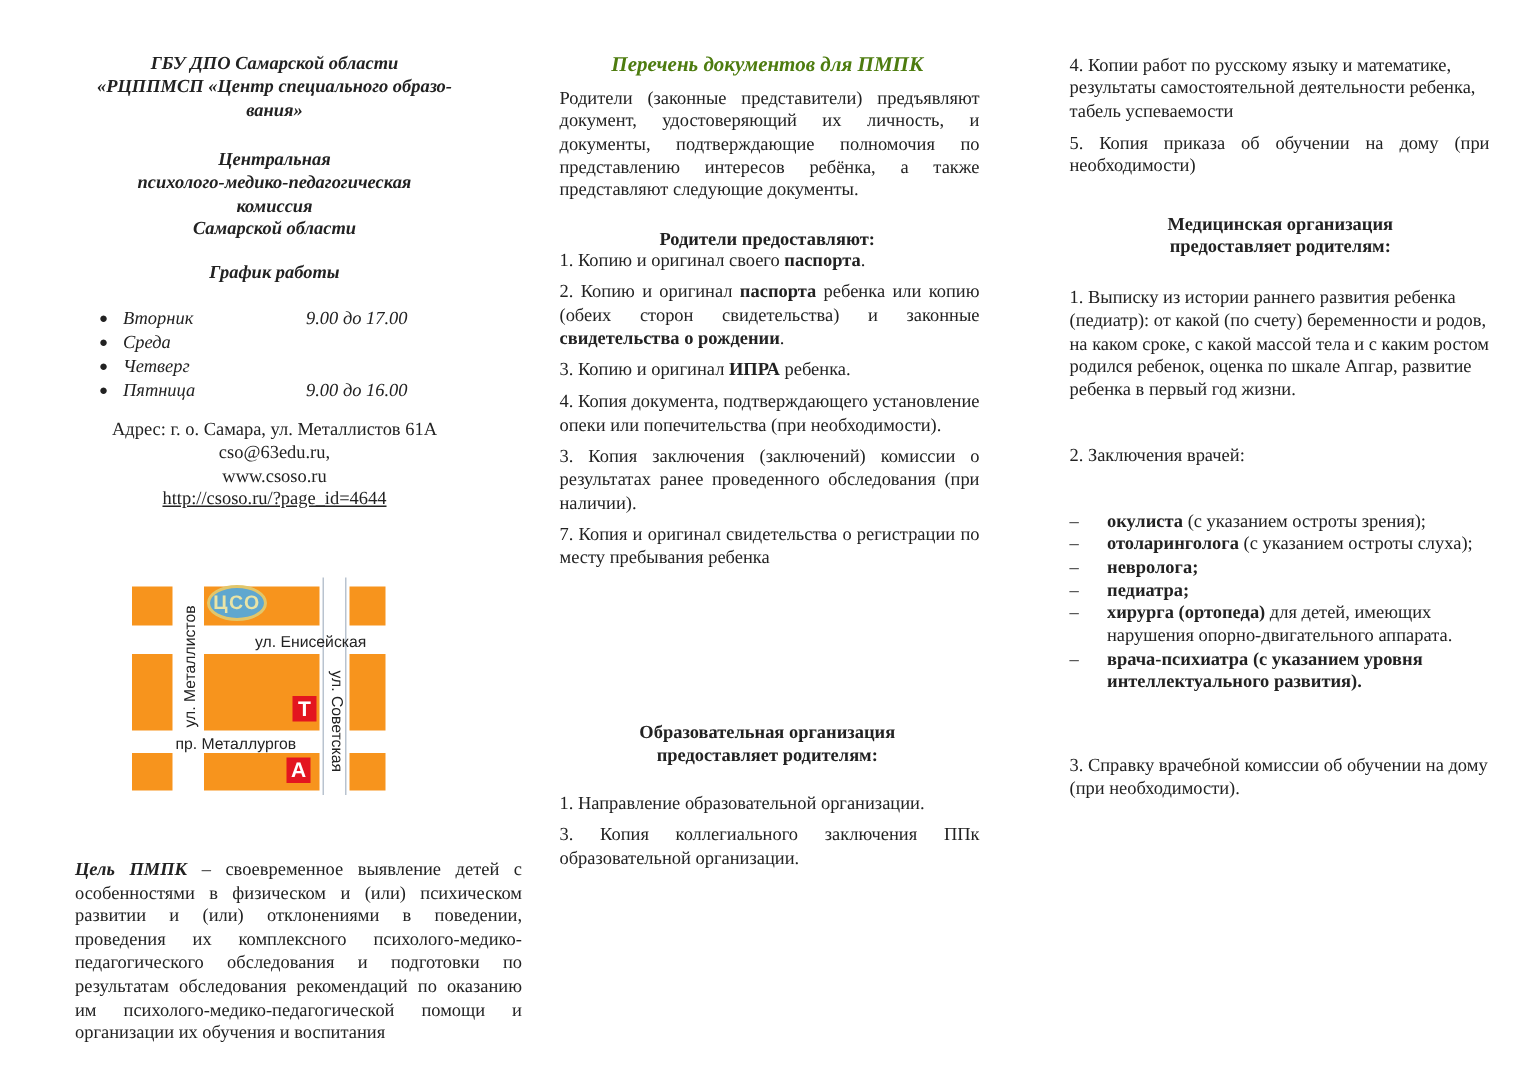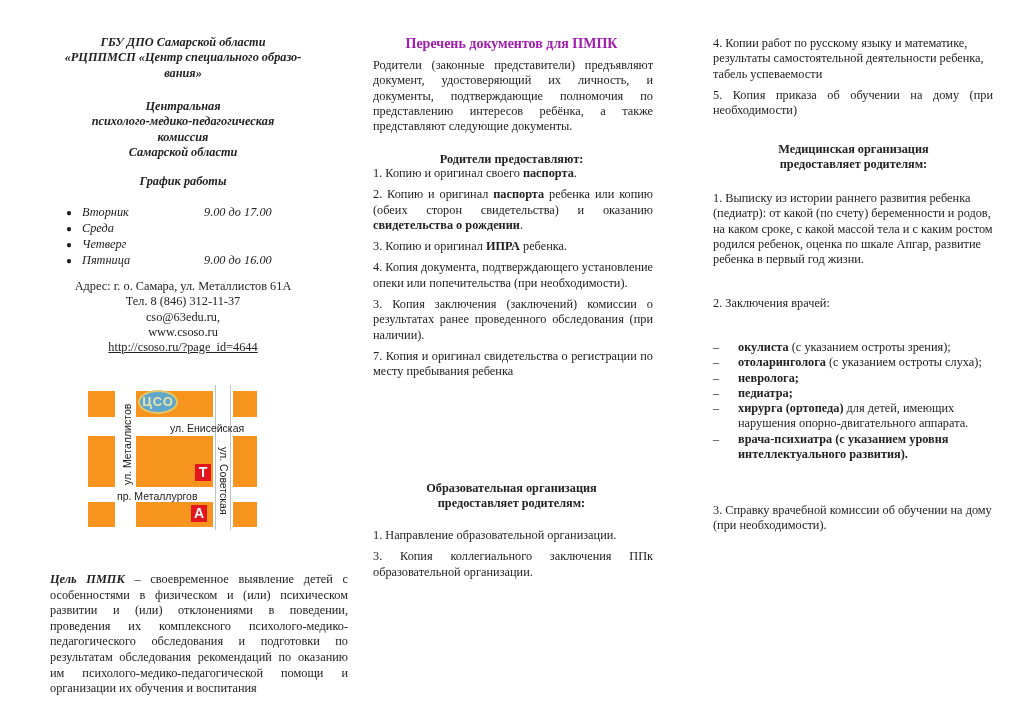--- a/index.html
+++ b/index.html
@@ -21,21 +21,21 @@
   .street { position: absolute; font-family: "Liberation Sans", sans-serif; font-size: 10.5px; color: #222; white-space: nowrap; }
   .vert { transform: rotate(-90deg); transform-origin: left top; }
   .vert2 { transform: rotate(90deg); transform-origin: left top; }
   .marker { position: absolute; width: 16px; height: 17px; background: #e3151f; color: #fff; font-family: "Liberation Sans", sans-serif; font-weight: bold; font-size: 14px; line-height: 17px; text-align: center; }
   .vline { position: absolute; width: 1px; background: #b9c3cf; }
   .logo { position: absolute; left: 138px; top: 390px; width: 40px; height: 24px; border-radius: 50%; background: #5fa7cf; border: 2px solid #e2c66a; color: #e9e4a6; font-family: "Liberation Sans", sans-serif; font-size: 13px; font-weight: bold; text-align: center; line-height: 20px; letter-spacing: 1px; }
 
   .goal { position: absolute; top: 572px; left: 34px; width: 298px; text-align: justify; line-height: 15.6px; margin-left: 16px; }
 
   
-  .title-red { color: #a21caf; font-weight: bold; font-size: 14px; text-align: center; }
+  .title-red { color: #4d7c0f; font-weight: bold; font-style: italic; font-size: 14px; text-align: center; }
   .item { margin-top: 6px; text-align: justify; }
   .sect { font-weight: bold; text-align: center; }
 
   .dash-list { list-style: none; }
   .dash-list li { position: relative; padding-left: 25px; }
   .dash-list li .dash { position: absolute; left: 0; }
 </style>
 </head>
 <body>
 
@@ -73,21 +73,20 @@
     </div>
     <div class="sched-row">
       <span class="bullet">●</span>
       <span class="day">Пятница</span>
       <span class="time">9.00 до 16.00</span>
     </div>
   </div>
 
   <div class="contacts">
     <div>Адрес: г. о. Самара, ул. Металлистов 61А</div>
-    <div>Тел. 8 (846) 312-11-37</div>
     <div>cso@63edu.ru,</div>
     <div>www.csoso.ru</div>
     <div><a class="link">http://csoso.ru/?page_id=4644</a></div>
   </div>
 
   <div>
     <div class="blk" style="left:88px; top:391px; width:27px; height:26px;"></div>
     <div class="blk" style="left:136px; top:391px; width:77px; height:26px;"></div>
     <div class="blk" style="left:233px; top:391px; width:24px; height:26px;"></div>
     <div class="blk" style="left:88px; top:436px; width:27px; height:51px;"></div>
@@ -116,21 +115,21 @@
 
 <section>
   <div class="abs title-red" style="top:36px; left:370px; width:283px;">Перечень документов для ПМПК</div>
 
   <p class="abs just" style="top:58px; left:373px; width:280px;">Родители (законные представители) предъявляют документ, удостоверяющий их личность, и документы, подтверждающие полномочия по представлению интересов ребёнка, а также представляют следующие документы.</p>
 
   <div class="abs sect" style="top:152px; left:370px; width:283px;">Родители предоставляют:</div>
 
   <div class="abs" style="top:166px; left:373px; width:280px;">
     <p class="just"><span>1.  Копию и оригинал своего </span><b>паспорта</b><span>.</span></p>
-    <p class="item"><span>2. Копию и оригинал </span><b>паспорта</b><span> ребенка или копию (обеих сторон свидетельства) и оказанию </span><b>свидетельства о рождении</b><span>.</span></p>
+    <p class="item"><span>2. Копию и оригинал </span><b>паспорта</b><span> ребенка или копию (обеих сторон свидетельства) и законные </span><b>свидетельства о рождении</b><span>.</span></p>
     <p class="item"><span>3.  Копию и оригинал </span><b>ИПРА</b><span> ребенка.</span></p>
     <p class="item">4. Копия документа, подтверждающего установление опеки или попечительства (при необходимости).</p>
     <p class="item">3.  Копия заключения (заключений) комиссии о результатах ранее проведенного обследования (при наличии).</p>
     <p class="item">7.  Копия и оригинал свидетельства о регистрации по месту пребывания ребенка</p>
   </div>
 
   <div class="abs sect" style="top:481px; left:370px; width:283px;">
     <div>Образовательная организация</div>
     <div>предоставляет родителям:</div>
   </div>

